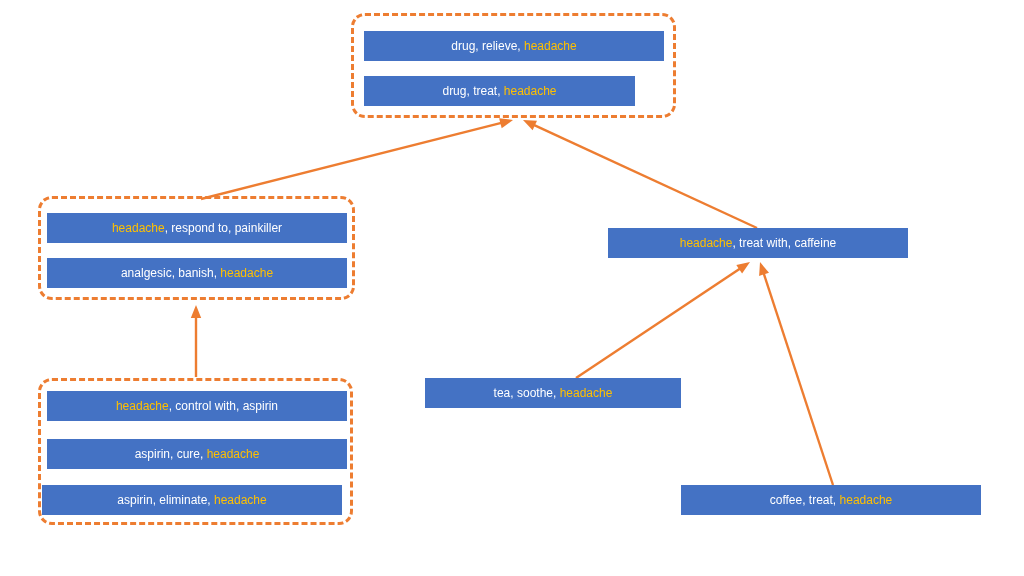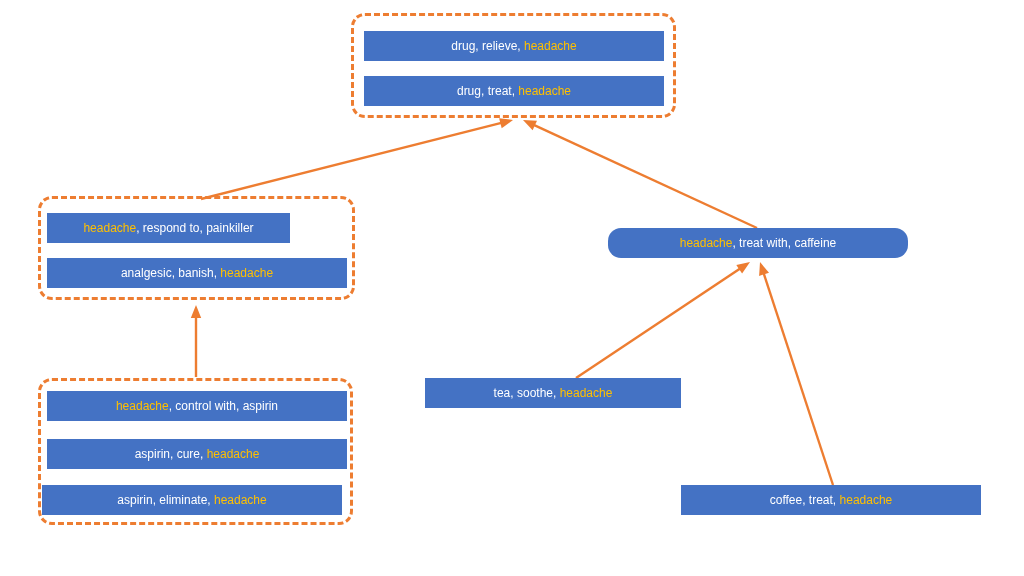--- a/index.html
+++ b/index.html
@@ -74,29 +74,29 @@
       </g>
       <g>
         <line x1="833" y1="485" x2="763.1110904978598" y2="271.5037422057907" stroke="#ED7D31" stroke-width="2.4" stroke-linecap="butt"></line>
         <polygon points="760,262 768.9863635942288,272.7370978086408 759.1024717002065,275.9726319264149" fill="#ED7D31"></polygon>
       </g>
     </svg>
 
   <div id="groups-layer">
       <div class="group-box" style="left: 351px; top: 13px; width: 325px; height: 105px; border-color: rgb(237, 125, 49);"></div>
       <div class="fact-box" style="left: 364px; top: 31px; width: 300px; background: rgb(68, 114, 196); color: rgb(255, 255, 255);"><span>drug, relieve, </span><span class="ent" style="color: rgb(255, 192, 0);">headache</span></div>
-      <div class="fact-box" style="left: 364px; top: 76px; width: 300px; background: rgb(68, 114, 196); color: rgb(255, 255, 255);"><span>drug, treat, </span><span class="ent" style="color: rgb(255, 192, 0);">headache</span></div>
+      <div class="fact-box" style="left: 364px; top: 76px; width: 271px; background: rgb(68, 114, 196); color: rgb(255, 255, 255);"><span>drug, treat, </span><span class="ent" style="color: rgb(255, 192, 0);">headache</span></div>
       <div class="group-box" style="left: 38px; top: 196px; width: 317px; height: 104px; border-color: rgb(237, 125, 49);"></div>
-      <div class="fact-box" style="left: 47px; top: 213px; width: 243px; background: rgb(68, 114, 196); color: rgb(255, 255, 255);"><span class="ent" style="color: rgb(255, 192, 0);">headache</span><span>, respond to, painkiller</span></div>
+      <div class="fact-box" style="left: 47px; top: 213px; width: 300px; background: rgb(68, 114, 196); color: rgb(255, 255, 255);"><span class="ent" style="color: rgb(255, 192, 0);">headache</span><span>, respond to, painkiller</span></div>
       <div class="fact-box" style="left: 47px; top: 258px; width: 300px; background: rgb(68, 114, 196); color: rgb(255, 255, 255);"><span>analgesic, banish, </span><span class="ent" style="color: rgb(255, 192, 0);">headache</span></div>
       <div class="group-box" style="left: 38px; top: 378px; width: 315px; height: 147px; border-color: rgb(237, 125, 49);"></div>
       <div class="fact-box" style="left: 47px; top: 391px; width: 300px; background: rgb(68, 114, 196); color: rgb(255, 255, 255);"><span class="ent" style="color: rgb(255, 192, 0);">headache</span><span>, control with, aspirin</span></div>
       <div class="fact-box" style="left: 47px; top: 439px; width: 300px; background: rgb(68, 114, 196); color: rgb(255, 255, 255);"><span>aspirin, cure, </span><span class="ent" style="color: rgb(255, 192, 0);">headache</span></div>
       <div class="fact-box" style="left: 42px; top: 485px; width: 300px; background: rgb(68, 114, 196); color: rgb(255, 255, 255);"><span>aspirin, eliminate, </span><span class="ent" style="color: rgb(255, 192, 0);">headache</span></div>
     </div>
 
   <div id="facts-layer">
-      <div class="fact-box" style="left: 608px; top: 228px; width: 300px; background: rgb(68, 114, 196); color: rgb(255, 255, 255); border-radius: 13px;"><span class="ent" style="color: rgb(255, 192, 0);">headache</span><span>, treat with, caffeine</span></div>
+      <div class="fact-box" style="left: 608px; top: 228px; width: 300px; background: rgb(68, 114, 196); color: rgb(255, 255, 255);"><span class="ent" style="color: rgb(255, 192, 0);">headache</span><span>, treat with, caffeine</span></div>
       <div class="fact-box" style="left: 425px; top: 378px; width: 256px; background: rgb(68, 114, 196); color: rgb(255, 255, 255);"><span>tea, soothe, </span><span class="ent" style="color: rgb(255, 192, 0);">headache</span></div>
       <div class="fact-box" style="left: 681px; top: 485px; width: 300px; background: rgb(68, 114, 196); color: rgb(255, 255, 255);"><span>coffee, treat, </span><span class="ent" style="color: rgb(255, 192, 0);">headache</span></div>
     </div>
 
 </div>
 
 </body></html>

